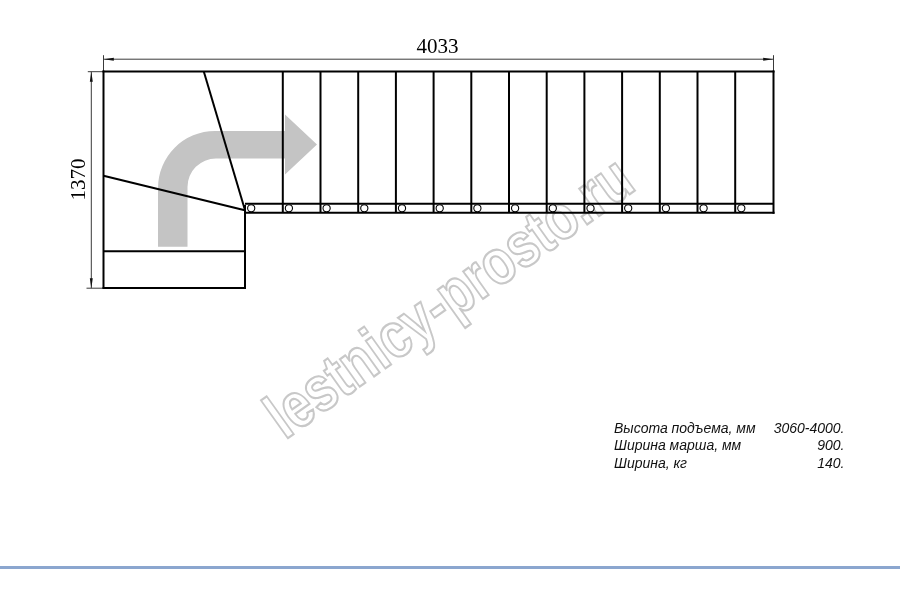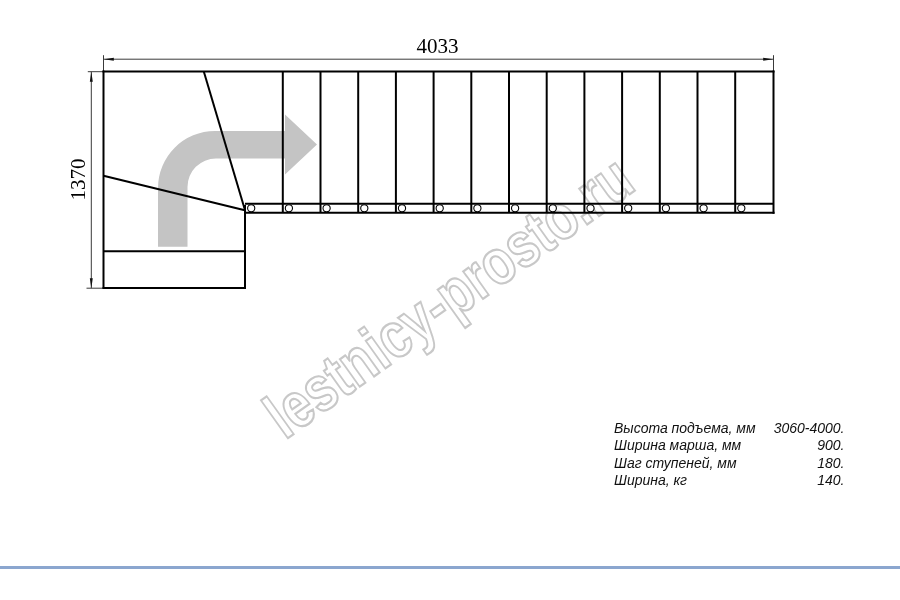--- a/index.html
+++ b/index.html
@@ -130,21 +130,17 @@
 <div id="specs">
   <div class="row">
         <span>Высота подъема, мм</span>
         <span>3060-4000.</span>
       </div>
   <div class="row">
         <span>Ширина марша, мм</span>
         <span>900.</span>
       </div>
   <div class="row">
-        <span>Шаг ступеней, мм</span>
-        <span>180.</span>
-      </div>
-  <div class="row">
         <span>Ширина, кг</span>
         <span>140.</span>
       </div>
 </div>
 </div>
 
 </body></html>

